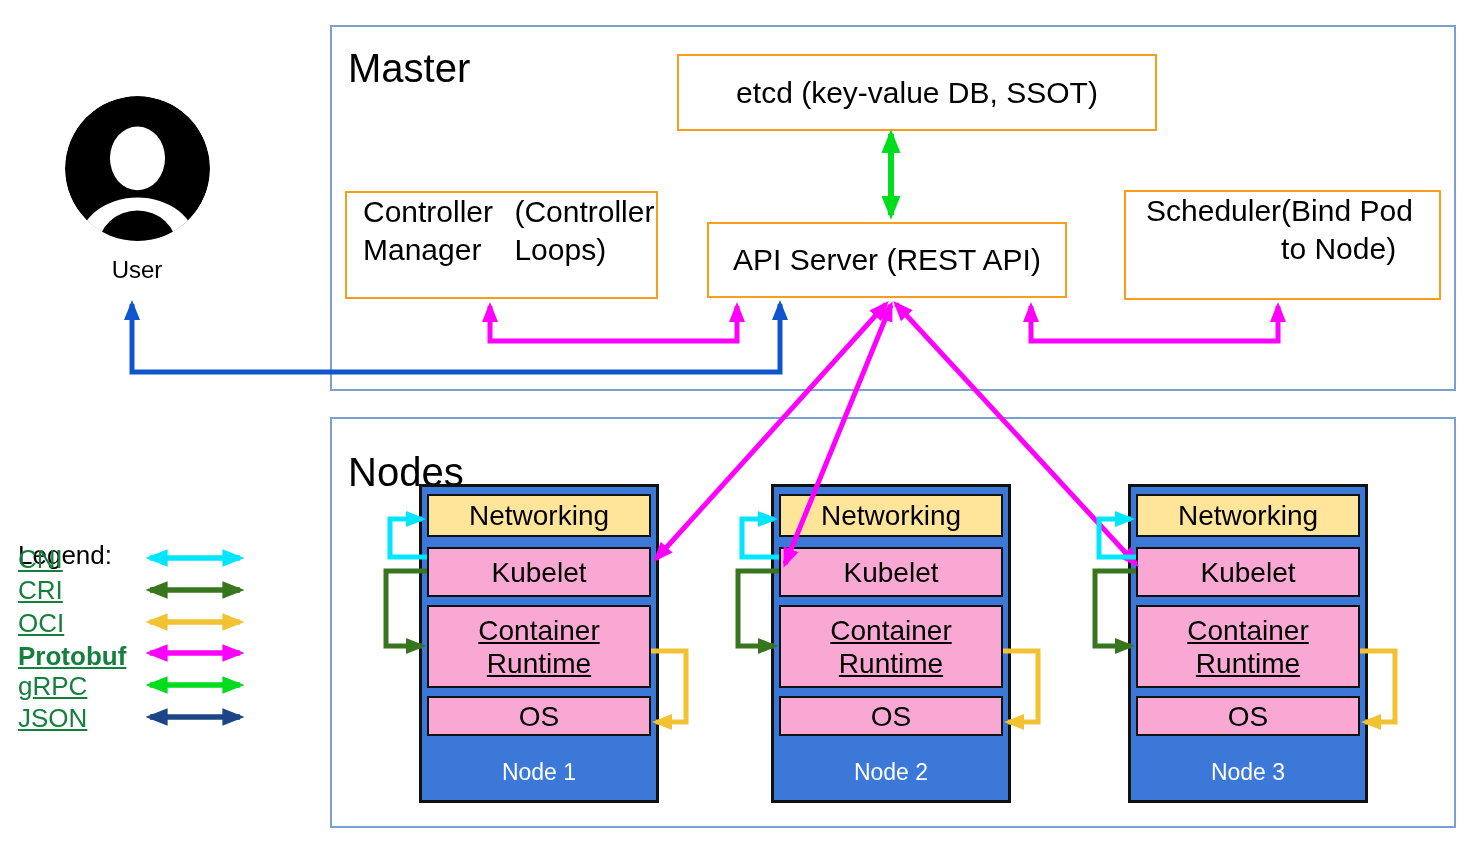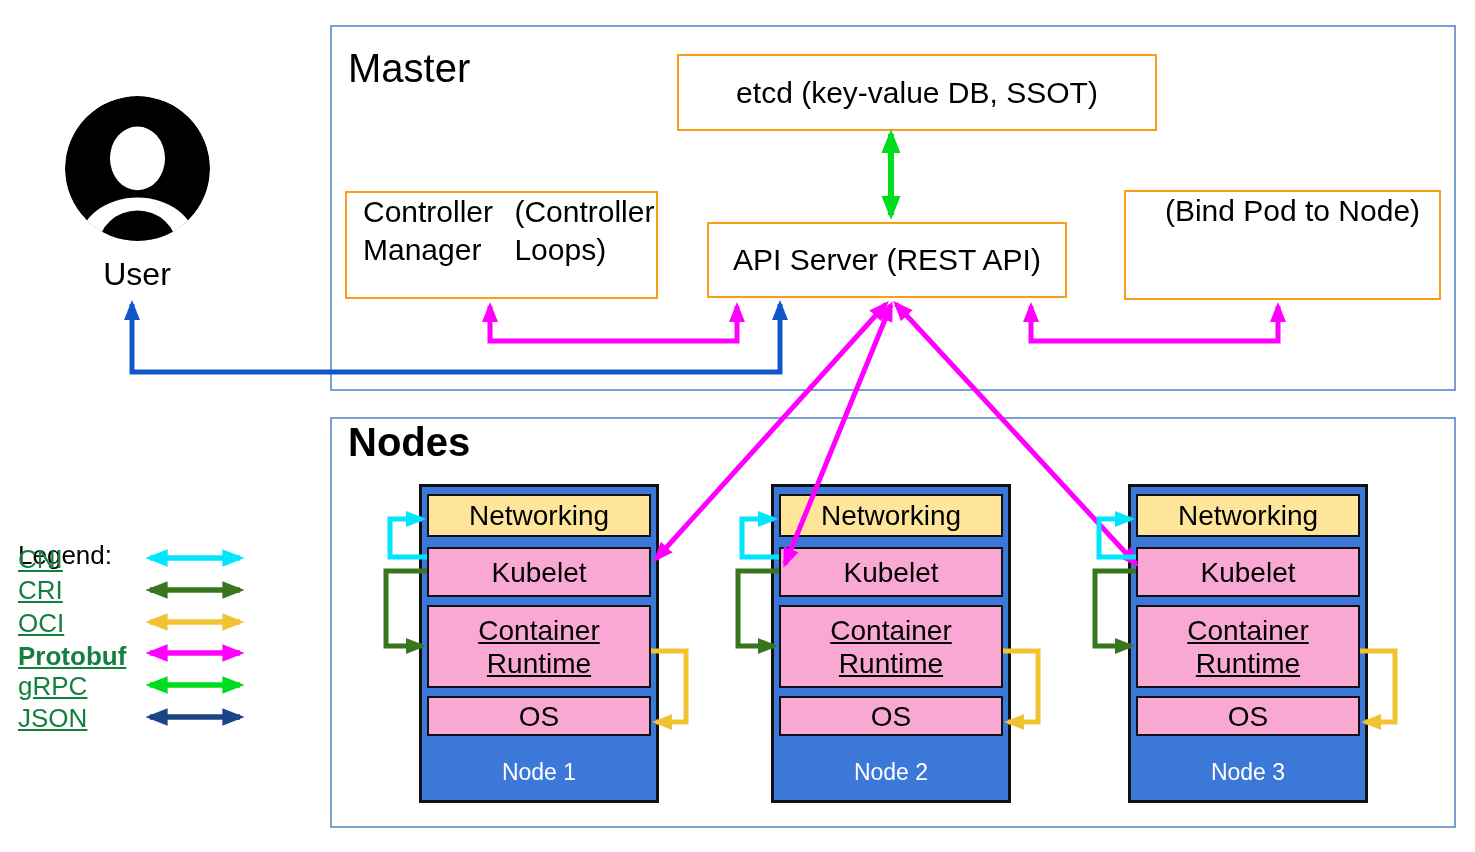--- a/index.html
+++ b/index.html
@@ -6,21 +6,21 @@
   .canvas{position:relative;width:1475px;height:852px;background:#ffffff;overflow:hidden;
           font-family:"Liberation Sans", sans-serif;color:#000;}
 
   
   .container-box{position:absolute;border:2px solid #7B9FD0;box-sizing:border-box;background:transparent;}
   .master-box{left:330px;top:25px;width:1126px;height:366px;}
   .nodes-box{left:330px;top:417px;width:1126px;height:411px;}
 
   .big-title{position:absolute;font-size:40px;line-height:44px;color:#000;}
   .master-title{left:348px;top:46px;}
-  .nodes-title{left:348px;top:420px;font-weight:bold;}
+  .nodes-title{left:348px;top:450px;}
 
   
   .obox{position:absolute;border:2px solid #F89E1B;box-sizing:border-box;background:#fff;
         display:flex;align-items:center;font-size:30px;line-height:38px;}
   .obox.center{justify-content:center;text-align:center;}
   .obox.left2{flex-direction:row;align-items:flex-start;justify-content:center;}
   .etcd-box{left:677px;top:54px;width:480px;height:77px;}
   .cm-box{left:345px;top:191px;width:313px;height:108px;padding-left:16px;}
   .api-box{left:707px;top:222px;width:360px;height:76px;}
   .sched-box{left:1124px;top:190px;width:317px;height:110px;padding-left:20px;}
@@ -34,21 +34,21 @@
   .l-networking{top:7px;height:43px;background:#FFE599;}
   .l-kubelet{top:60px;height:50px;}
   .l-runtime{top:118px;height:83px;}
   .l-runtime span{display:inline-block;max-width:160px;text-decoration:underline;}
   .l-os{top:209px;height:40px;}
   .node-name{position:absolute;top:260px;left:0;right:0;height:50px;display:flex;
              align-items:center;justify-content:center;color:#fff;font-size:23px;}
 
   
   .user-icon{position:absolute;left:65px;top:96px;width:145px;height:145px;}
-  .user-label{position:absolute;left:77px;top:256px;width:120px;text-align:center;font-size:32px;}
+  .user-label{position:absolute;left:77px;top:256px;width:120px;text-align:center;font-size:24px;}
 
   
   .legend-title{position:absolute;left:18px;top:540px;font-size:26px;color:#000;}
   .legend-label{position:absolute;left:18px;font-size:26px;line-height:30px;
                 color:#15803d;text-decoration:underline;cursor:pointer;}
   .ll-0{top:544px;} .ll-1{top:575px;} .ll-2{top:608px;}
   .ll-3{top:641px;font-weight:bold;} .ll-4{top:671px;} .ll-5{top:703px;}
 
   
   .overlay{position:absolute;left:0;top:0;width:1475px;height:852px;pointer-events:none;}
@@ -71,20 +71,21 @@
     <span>etcd (key-value DB, SSOT)</span>
   </div>
   <div class="obox left2 cm-box">
     <span>Controller Manager</span>
     <span>(Controller Loops)</span>
   </div>
   <div class="obox center api-box">
     <span>API Server (REST API)</span>
   </div>
   <div class="obox left2 sched-box">
+    <span>Scheduler</span>
     <span>(Bind Pod to Node)</span>
   </div>
 
   <svg class="user-icon" viewBox="0 0 100 100">
     <clipPath id="uc">
         <circle cx="50" cy="50" r="50"></circle>
       </clipPath>
     <g clip-path="url(#uc)">
       <circle cx="50" cy="50" r="50" fill="#000"></circle>
       <ellipse cx="50" cy="43" rx="19" ry="22" fill="#fff"></ellipse>

